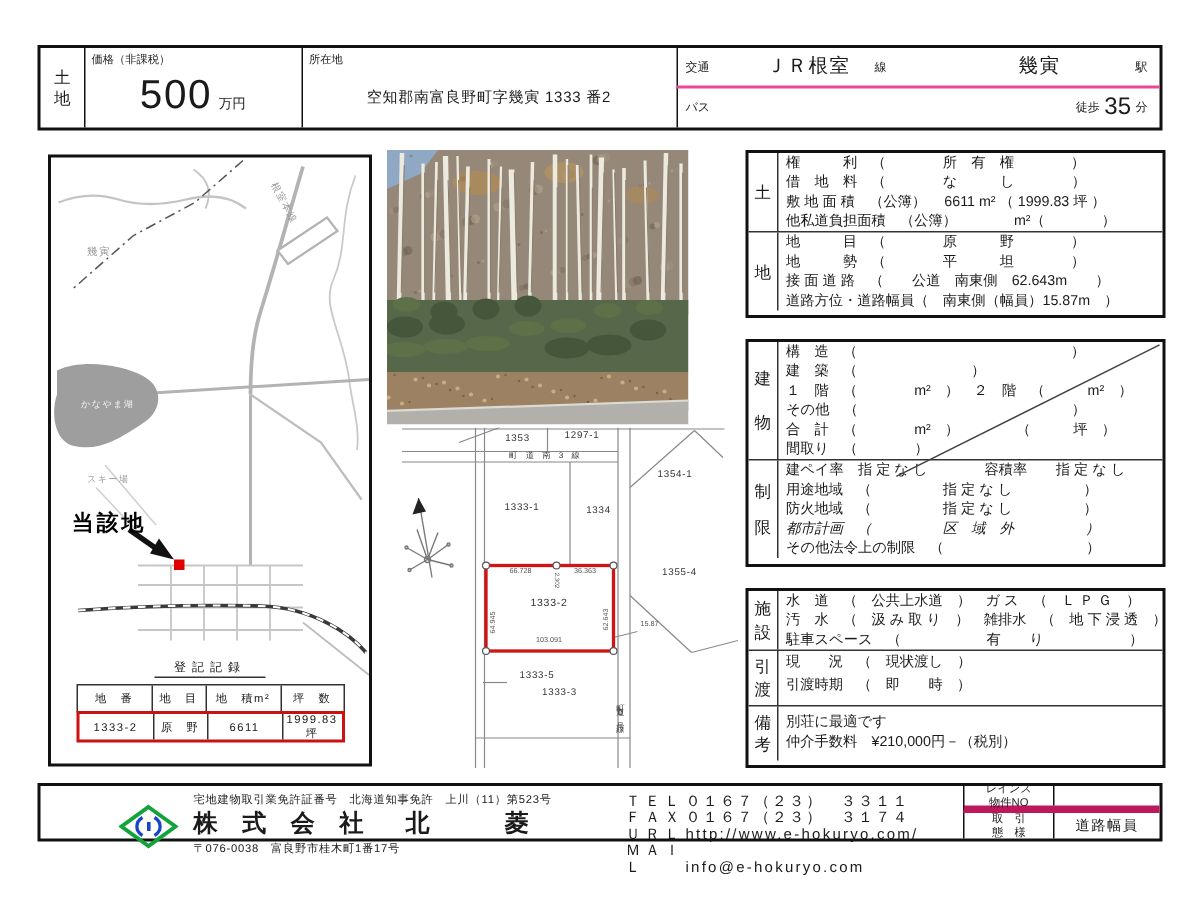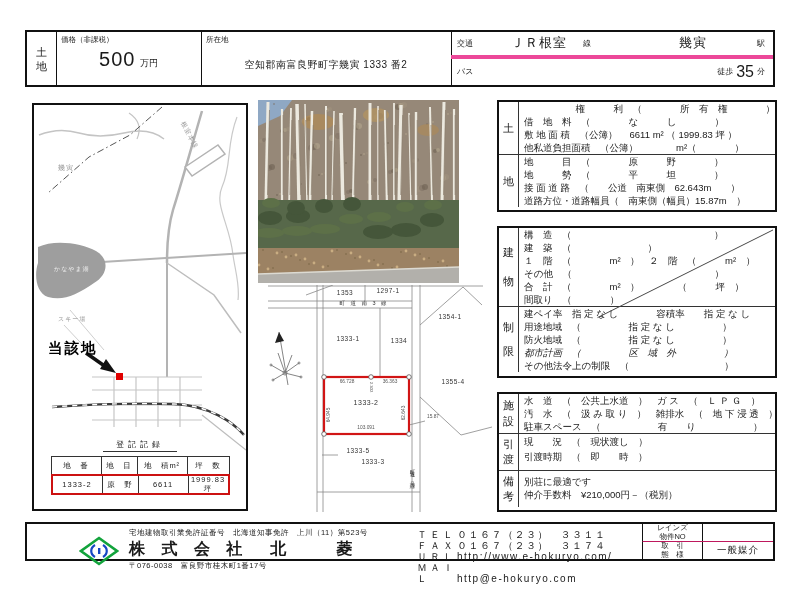--- a/index.html
+++ b/index.html
@@ -9,25 +9,25 @@
   
   #hdr{left:25px;top:30px;width:750px;height:57px;border:2px solid #111;box-sizing:border-box;}
   .h-type{left:0;top:0;width:29px;height:100%;border-right:1px solid #111;display:flex;flex-direction:column;
           align-items:center;justify-content:center;font-size:11px;line-height:14px;}
   .h-price{left:29px;top:0;width:145px;height:100%;border-right:1px solid #111;}
   .h-loc{left:174px;top:0;width:250px;height:100%;border-right:1px solid #111;}
   .h-right{left:424px;top:0;right:0;height:100%;}
   .mini{font-size:7.5px;color:#222;}
   .h-price .mini,.h-loc .mini{position:absolute;left:5px;top:3px;}
   .priceline{position:absolute;left:0;right:0;top:16px;text-align:center;}
-  .pricenum{font-size:20px;letter-spacing:1px;}
+  .pricenum{font-size:27px;letter-spacing:1px;}
   .priceunit{font-size:9px;}
   .locline{position:absolute;left:0;right:0;top:26px;text-align:center;font-size:10px;letter-spacing:.5px;}
   .h-row{height:50%;display:flex;align-items:center;box-sizing:border-box;}
-  .h-row1{border-bottom:4px solid #ec4899;}
+  .h-row1{border-bottom:2px solid #ec4899;}
   .lbl8{font-size:8px;}
   .big13{font-size:13px;letter-spacing:1px;}
   
   #mapbox{left:32px;top:103px;width:216px;height:408px;border:2px solid #111;box-sizing:border-box;overflow:hidden;}
   .maplabel{position:absolute;font-size:6.5px;color:#979797;letter-spacing:1px;}
   #lakelabel{color:#f2f2f2;}
   #target-label{font-size:14.5px;font-weight:bold;letter-spacing:2px;color:#000;}
   
   #reg{position:absolute;left:0;right:0;top:334px;}
   #reg-title{text-align:center;font-size:8px;letter-spacing:4px;margin:0 auto 4px auto;width:74px;
@@ -69,21 +69,21 @@
   #company{left:102px;top:4px;width:300px;}
   .lic{font-size:7.5px;letter-spacing:.5px;}
   .cname{font-size:16px;letter-spacing:6px;font-weight:600;margin:1px 0;}
   .caddr{font-size:7.5px;letter-spacing:.5px;}
   #contacts{left:390px;top:5px;width:222px;}
   .crow{display:flex;font-size:10px;line-height:11px;align-items:flex-end;}
   .ck{width:40px;letter-spacing:3px;}
   .cv{letter-spacing:1.5px;}
   .f-right{left:615px;top:0;right:0;height:100%;}
   .frow{height:50%;display:flex;box-sizing:border-box;border-left:1px solid #111;}
-  .frow1{border-bottom:1px solid #be185d;}
+  .frow1{border-bottom:5px solid #be185d;}
   .flab{width:60px;border-right:1px solid #111;display:flex;flex-direction:column;align-items:center;
         justify-content:center;font-size:7.5px;line-height:9px;box-sizing:border-box;}
   .fval{flex:1;display:flex;align-items:center;justify-content:center;font-size:9.5px;letter-spacing:1px;}
 </style>
 </head>
 <body>
 
 <div id="page">
 
   <div id="hdr" class="abs">
@@ -418,21 +418,21 @@
     <div class="svlabel svsmall" style="left:88px;top:140px;width:40px">103.091</div>
     <div class="svlabel svsmall" style="left:163px;top:129px;width:24px">15.87</div>
   </div>
 
   <div id="pbox1" class="abs pbox">
       <div class="pgroup">
         <div class="pside">
           <span>土</span>
         </div>
         <div class="prows">
-          <div class="prow" style="height: 13px; line-height: 13px; text-align: right;">権　　　利　（　　　　所　有　権　　　　）</div>
+          <div class="prow" style="height: 13px; line-height: 13px;">権　　　利　（　　　　所　有　権　　　　）</div>
           <div class="prow" style="height: 13px; line-height: 13px;">借　地　料　（　　　　な　　　し　　　　）</div>
           <div class="prow" style="height: 13px; line-height: 13px;">敷 地 面 積　（公簿）　 6611 m² （ 1999.83 坪 ）</div>
           <div class="prow" style="height: 13px; line-height: 13px;">他私道負担面積　（公簿）　　　　m²（　　　　）</div>
         </div>
       </div>
       <div class="pgroup gsep">
         <div class="pside">
           <span>地</span>
         </div>
         <div class="prows">
@@ -529,34 +529,34 @@
         <div class="crow">
           <span class="ck">ＦＡＸ</span>
           <span class="cv">０１６７（２３）　３１７４</span>
         </div>
         <div class="crow">
           <span class="ck">ＵＲＬ</span>
           <span class="cv">http://www.e-hokuryo.com/</span>
         </div>
         <div class="crow">
           <span class="ck">ＭＡＩＬ</span>
-          <span class="cv">http@e-hokuryo.com</span>
+          <span class="cv">info@e-hokuryo.com</span>
         </div>
       </div>
     <div class="abs f-right">
       <div class="frow frow1">
         <div class="flab">
           <span>レインズ</span>
             <span>物件NO</span>
         </div>
         <div class="fval"></div>
       </div>
       <div class="frow">
         <div class="flab">
           <span>取　引</span>
             <span>態　様</span>
         </div>
-        <div class="fval">一般媒介</div>
+        <div class="fval">道路幅員</div>
       </div>
     </div>
   </div>
 
 </div>
 
 </body></html>

